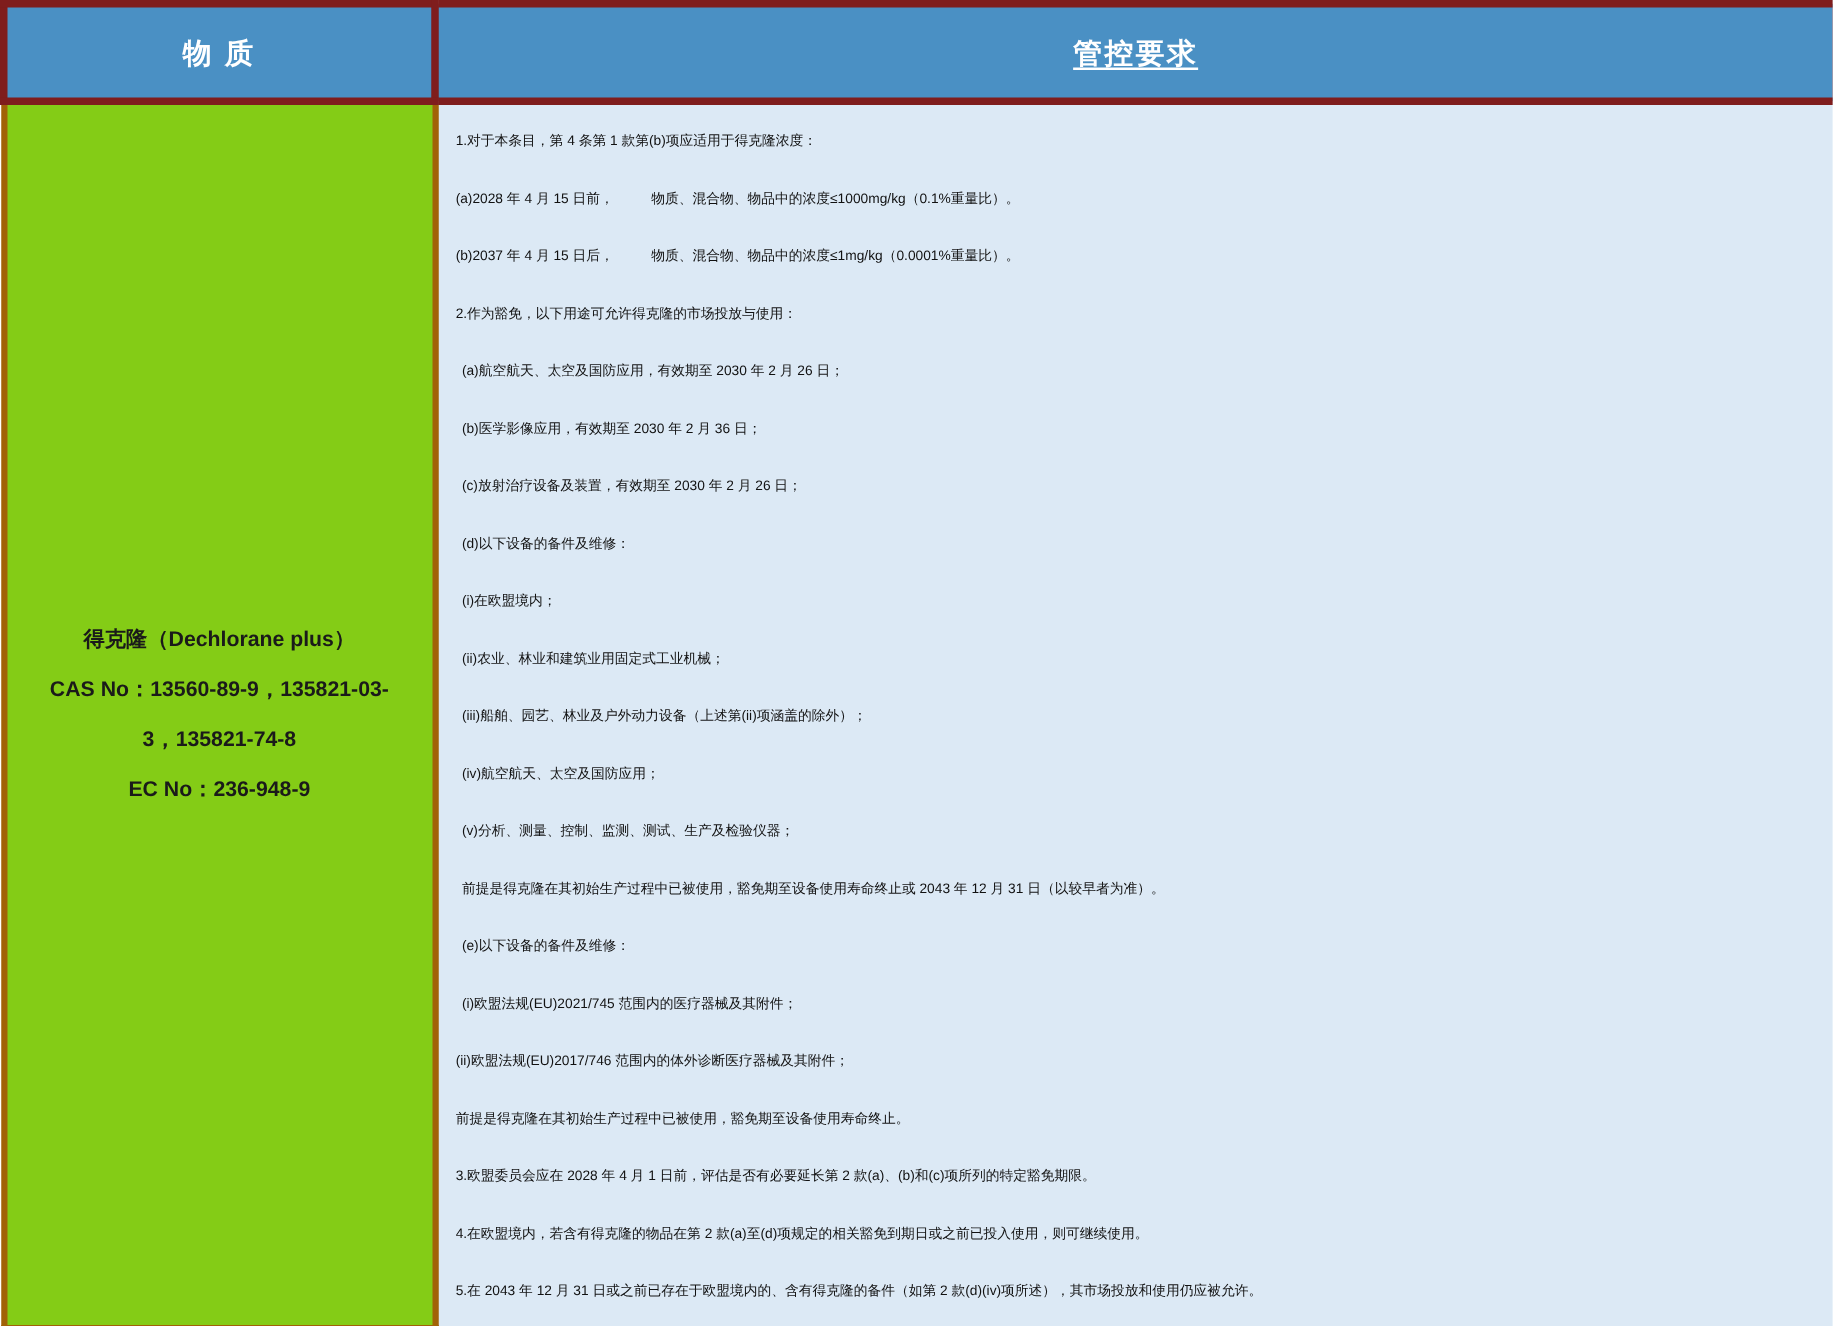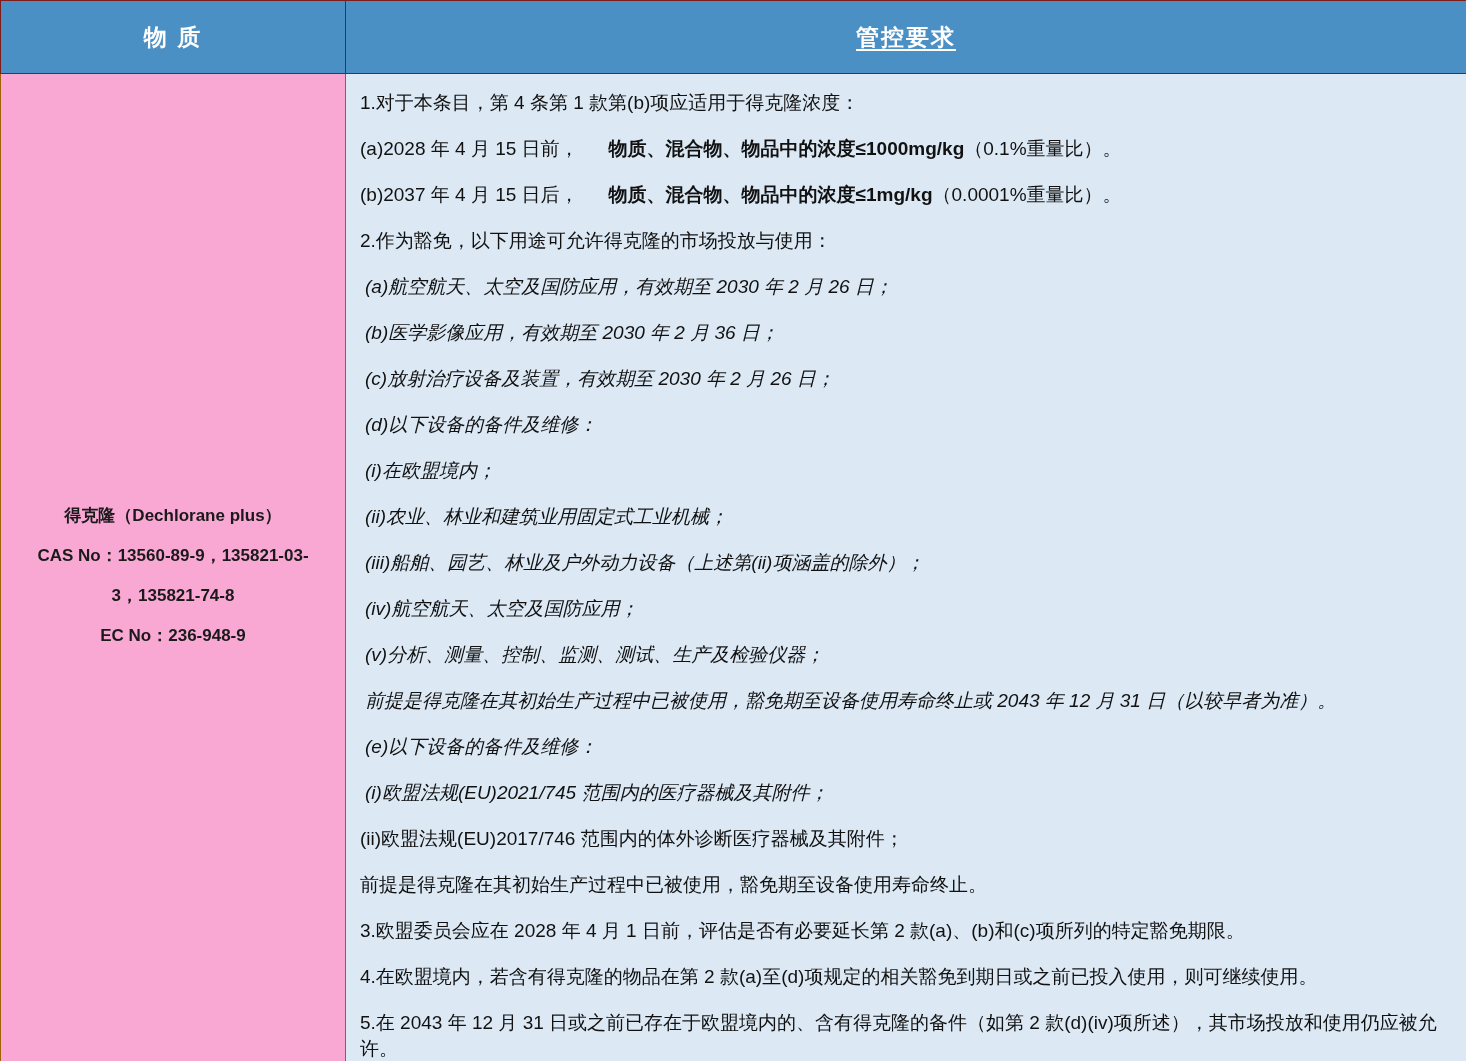--- a/index.html
+++ b/index.html
@@ -20,60 +20,60 @@
   }
   .hdr-cell {
     background: #4a90c4;
     color: #ffffff;
     font-weight: bold;
     font-size: 23px;
     text-align: center;
     height: 70px;
     vertical-align: middle;
     letter-spacing: 2px;
-    border: 1px solid #7f1d1d;
+    border: 6px solid #7f1d1d;
   }
   .hdr-cell .underline {
     text-decoration: underline;
     text-underline-offset: 4px;
   }
   .col-sub { width: 345px; }
   .col-req { width: 1121px; }
 
   .sub-cell {
-    background: #f9a8d4;
+    background: #84cc16;
     vertical-align: middle;
     text-align: center;
-    border: 1px solid #a16207;
+    border: 5px solid #a16207;
     padding: 10px 22px;
   }
   .sub-cell .line {
     font-size: 17px;
     font-weight: bold;
     color: #1a1a1a;
     line-height: 40px;
     white-space: normal;
   }
 
   .req-cell {
     background: #dce9f5;
     vertical-align: top;
     border: 1px solid #a8c4dd;
     padding: 16px 14px 12px 14px;
   }
   .para {
-    font-size: 19px;
+    font-size: 11px;
     color: #111111;
     line-height: 26px;
     margin: 0 0 20px 0;
     text-align: left;
   }
   .para:last-child { margin-bottom: 4px; }
-  .para b { font-weight: bold; padding-left: 30px; }
-  .indent { padding-left: 5px; font-style: italic; }
+  .para b { font-weight: normal; padding-left: 30px; }
+  .indent { padding-left: 5px; }
 </style>
 </head>
 <body>
 
 <table class="table">
   <colgroup>
     <col class="col-sub">
     <col class="col-req">
   </colgroup>
   <thead>

